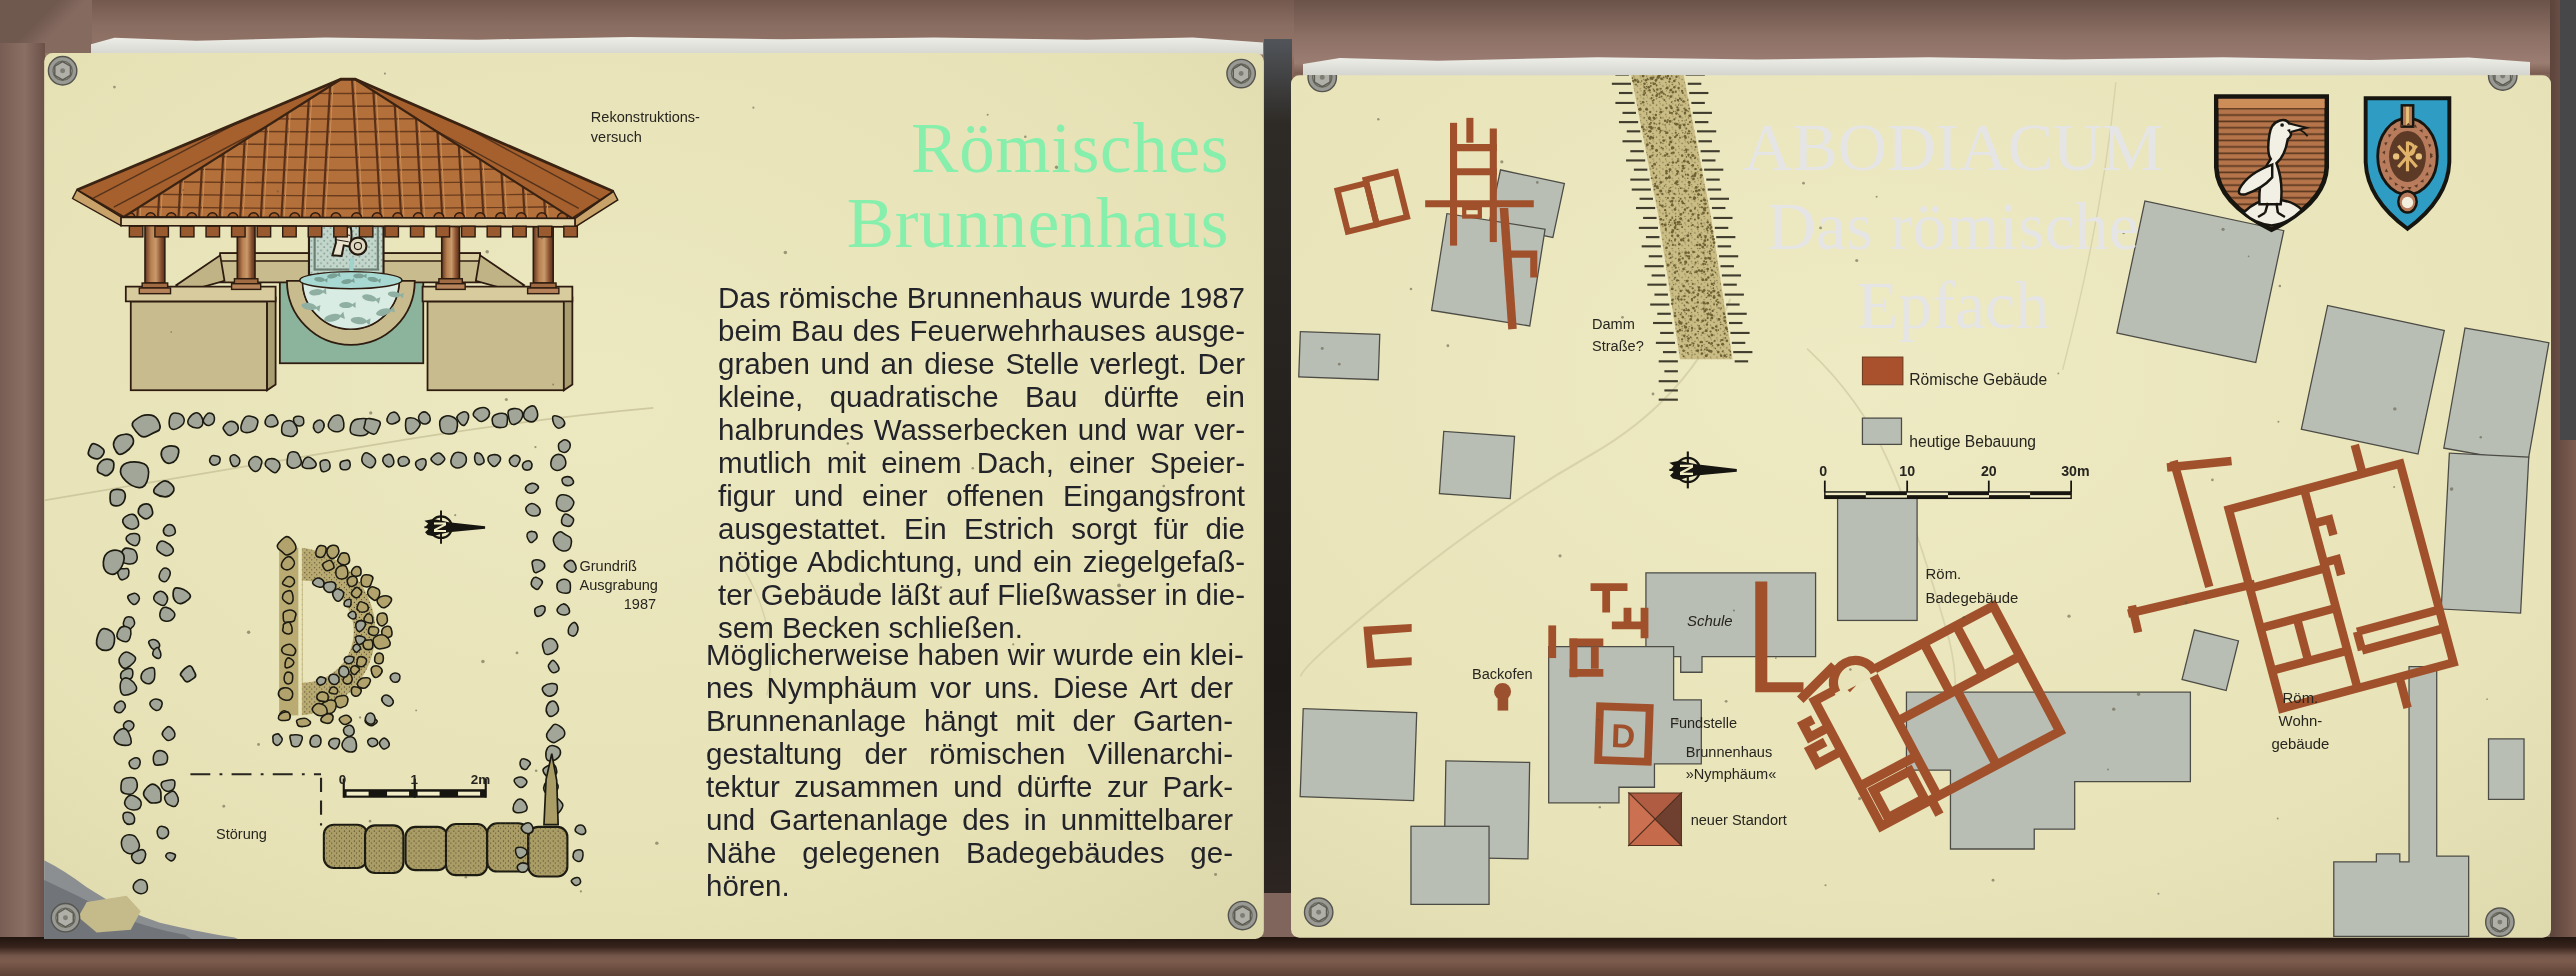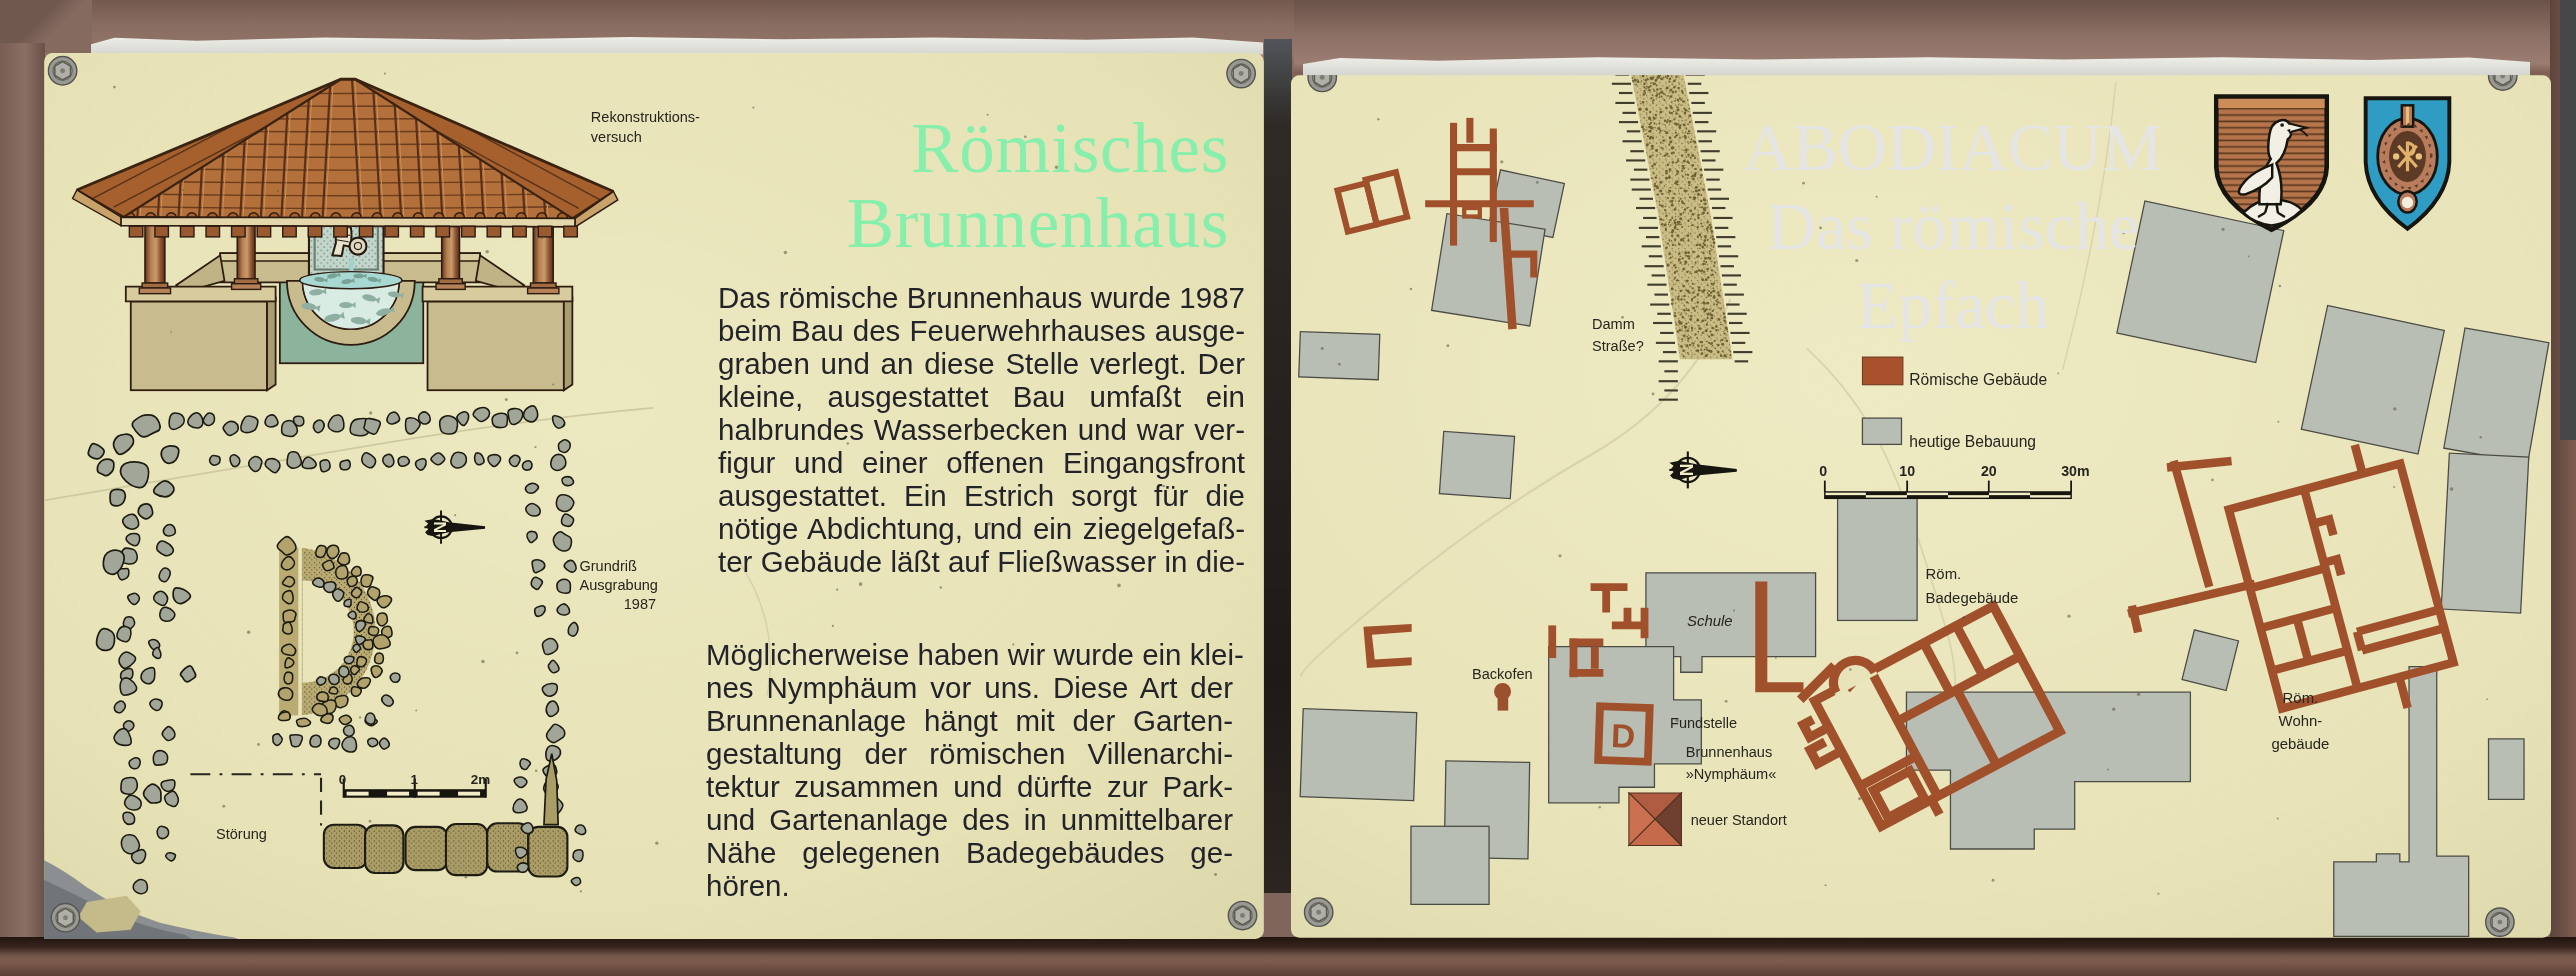--- a/index.html
+++ b/index.html
@@ -633,26 +633,28 @@
       <circle cx="1194" cy="625" r="1.7" fill="#5a5440" opacity="0.55"></circle>
       <circle cx="1555" cy="511" r="2.1" fill="#5a5440" opacity="0.55"></circle>
 </svg>
 
 <div class="abs" style="left:700px;top:111px;width:529px;text-align:right;font-family:'Liberation Serif',serif;font-size:71px;line-height:75px;color:#86efac;letter-spacing:0.7px;">Römisches<br>Brunnenhaus</div>
 
 <div class="abs" style="left:706px;top:281px;margin-left:12px;">
 <div class="jl">Das römische Brunnenhaus wurde 1987</div>
 <div class="jl">beim Bau des Feuerwehrhauses ausge-</div>
 <div class="jl">graben und an diese Stelle verlegt. Der</div>
-<div class="jl">kleine, ausgestattet Bau umfaßt ein</div>
+<div class="jl">kleine, quadratische Bau dürfte ein</div>
 <div class="jl">halbrundes Wasserbecken und war ver-</div>
+<div class="jl">mutlich mit einem Dach, einer Speier-</div>
 <div class="jl">figur und einer offenen Eingangsfront</div>
 <div class="jl">ausgestattet. Ein Estrich sorgt für die</div>
 <div class="jl">nötige Abdichtung, und ein ziegelgefaß-</div>
 <div class="jl">ter Gebäude läßt auf Fließwasser in die-</div>
+<div class="jll">sem Becken schließen.</div>
 </div>
 
 <div class="abs" style="left:706px;top:638px;">
 <div class="jl">Möglicherweise haben wir wurde ein klei-</div>
 <div class="jl">nes Nymphäum vor uns. Diese Art der</div>
 <div class="jl">Brunnenanlage hängt mit der Garten-</div>
 <div class="jl">gestaltung der römischen Villenarchi-</div>
 <div class="jl">tektur zusammen und dürfte zur Park-</div>
 <div class="jl">und Gartenanlage des in unmittelbarer</div>
 <div class="jl">Nähe gelegenen Badegebäudes ge-</div>

